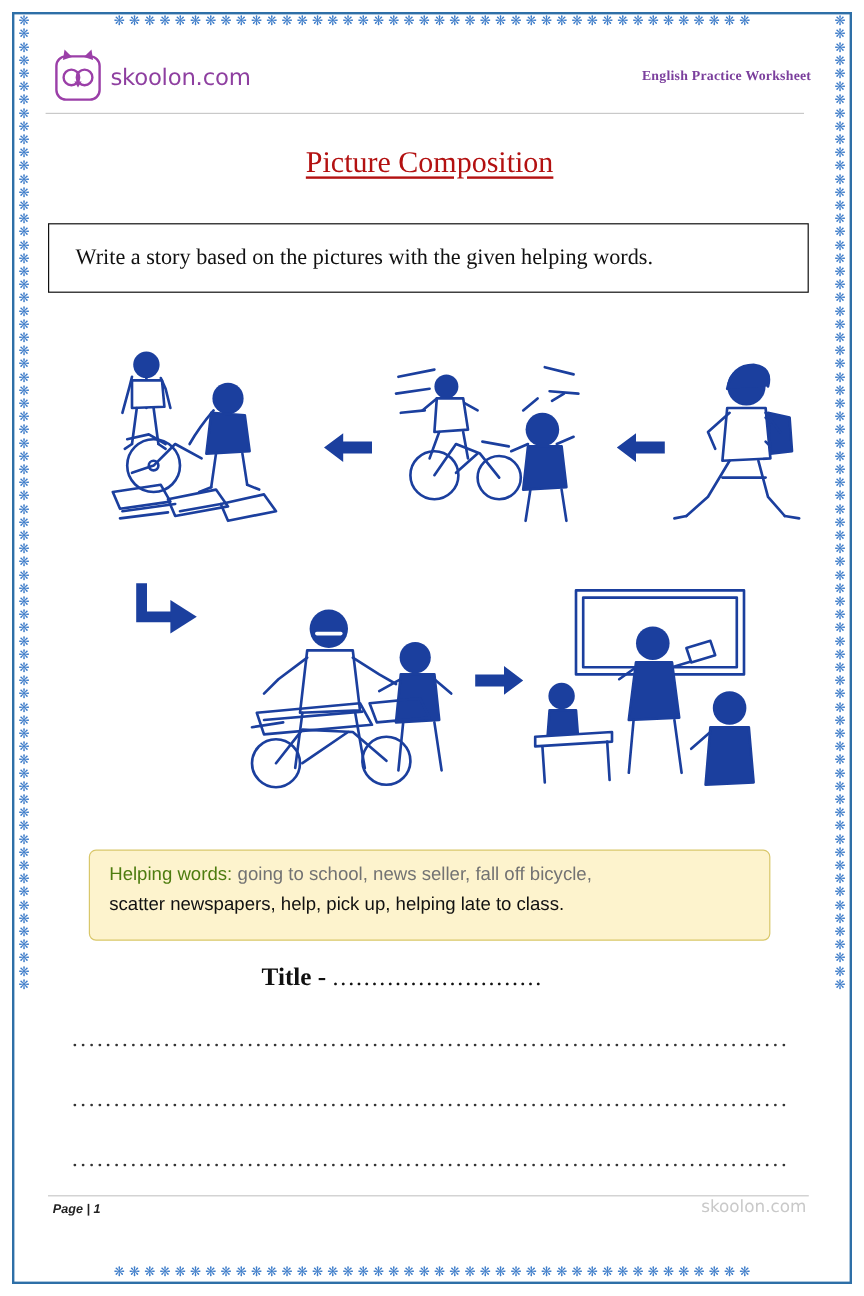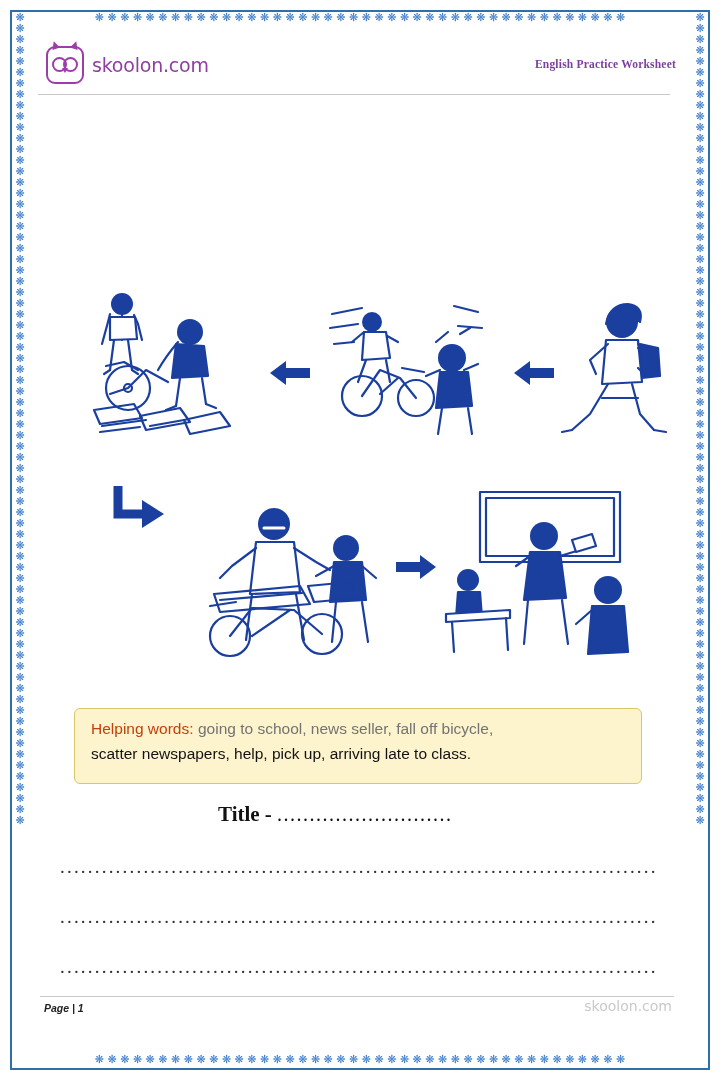--- a/index.html
+++ b/index.html
@@ -185,21 +185,21 @@
   .helping {
     position: absolute;
     left: 42px; top: 674px;
     width: 568px; height: 76px;
     background: #fdf3cd;
     border: 1px solid #d9c76a;
     border-radius: 6px;
     padding: 11px 16px 0 16px;
   }
   .helping .hw-label {
-    color: #c2410c;
+    color: #4d7c0f;
     font-size: 15.5px;
   }
   .helping .hw-text {
     color: #737373;
     font-size: 15.5px;
   }
   .helping .line2 {
     display: block;
     margin-top: 7px;
     font-size: 15.5px;
@@ -279,21 +279,25 @@
           <div class="tuft-l"></div>
             <div class="tuft-r"></div>
             <div class="beak"></div>
         </div>
         <div class="brand">skoolon.com</div>
       </div>
       <div class="sheet-type">English Practice Worksheet</div>
     </div>
     <div class="header-rule"></div>
 
-
+    <div class="doc-title">Picture Composition</div>
+
+    <div class="instruction">
+      <span>Write a story based on the pictures with the given helping words.</span>
+    </div>
 
     <div class="pictures">
 
       <div class="pic" style="left:40px; top:22px;">
         <svg class="scene" width="170" height="160" viewBox="0 0 170 160" fill="none" stroke="#1b3f9e" stroke-width="2.2" stroke-linecap="round" stroke-linejoin="round">
 
           <circle cx="42" cy="20" r="11" fill="#1b3f9e" stroke="none"></circle>
           <path d="M30 30 L28 38 L22 60 M42 31 L42 56 M54 31 L58 40 L62 56"></path>
           <path d="M30 33 L55 33 L57 55 L30 56 Z" fill="#fff"></path>
           <path d="M34 56 L30 86 M48 56 L52 86"></path>
@@ -435,21 +439,21 @@
           <path d="M152 122 L184 122 L188 168 L148 170 Z" fill="#1b3f9e" stroke="#1b3f9e"></path>
           <path d="M152 126 L136 140"></path>
         </svg>
       </div>
 
     </div>
 
     <div class="helping">
       <span class="hw-label">Helping words:</span>
       <span class="hw-text">going to school, news seller, fall off bicycle,</span>
-      <span class="line2">scatter newspapers, help, pick up, arriving late to class.</span>
+      <span class="line2">scatter newspapers, help, pick up, helping late to class.</span>
     </div>
 
     <div class="title-line">
       <span>Title  -</span>
       <span class="dots">...........................</span>
     </div>
 
     <div class="write-line wl1">..............................................................................................................</div>
     <div class="write-line wl2">..............................................................................................................</div>
     <div class="write-line wl3">..............................................................................................................</div>

